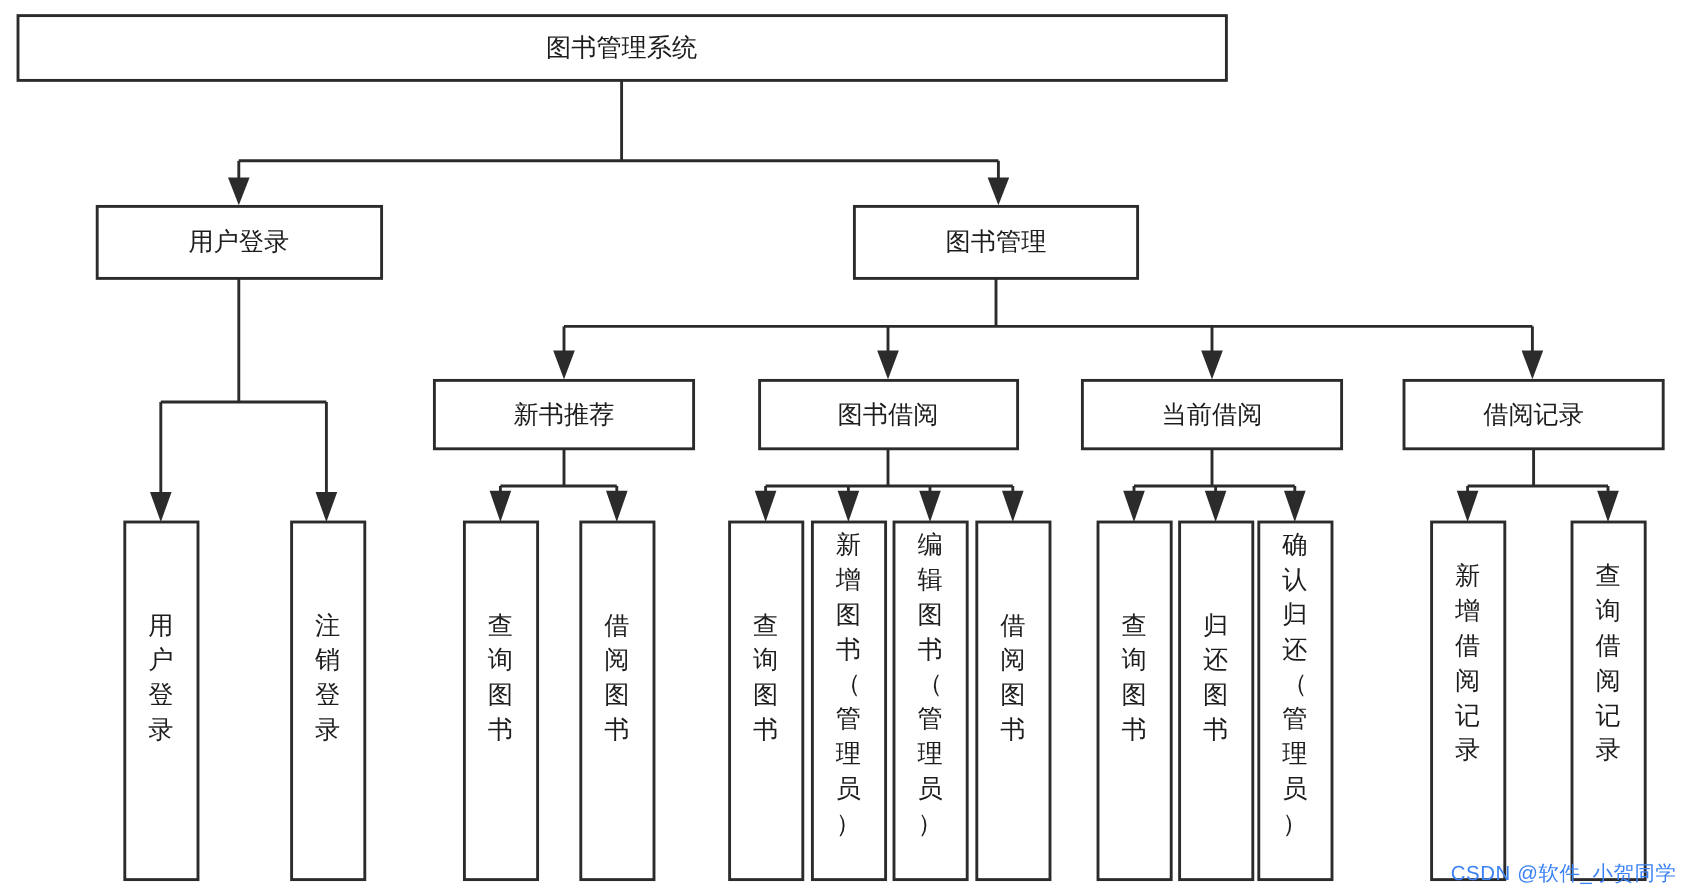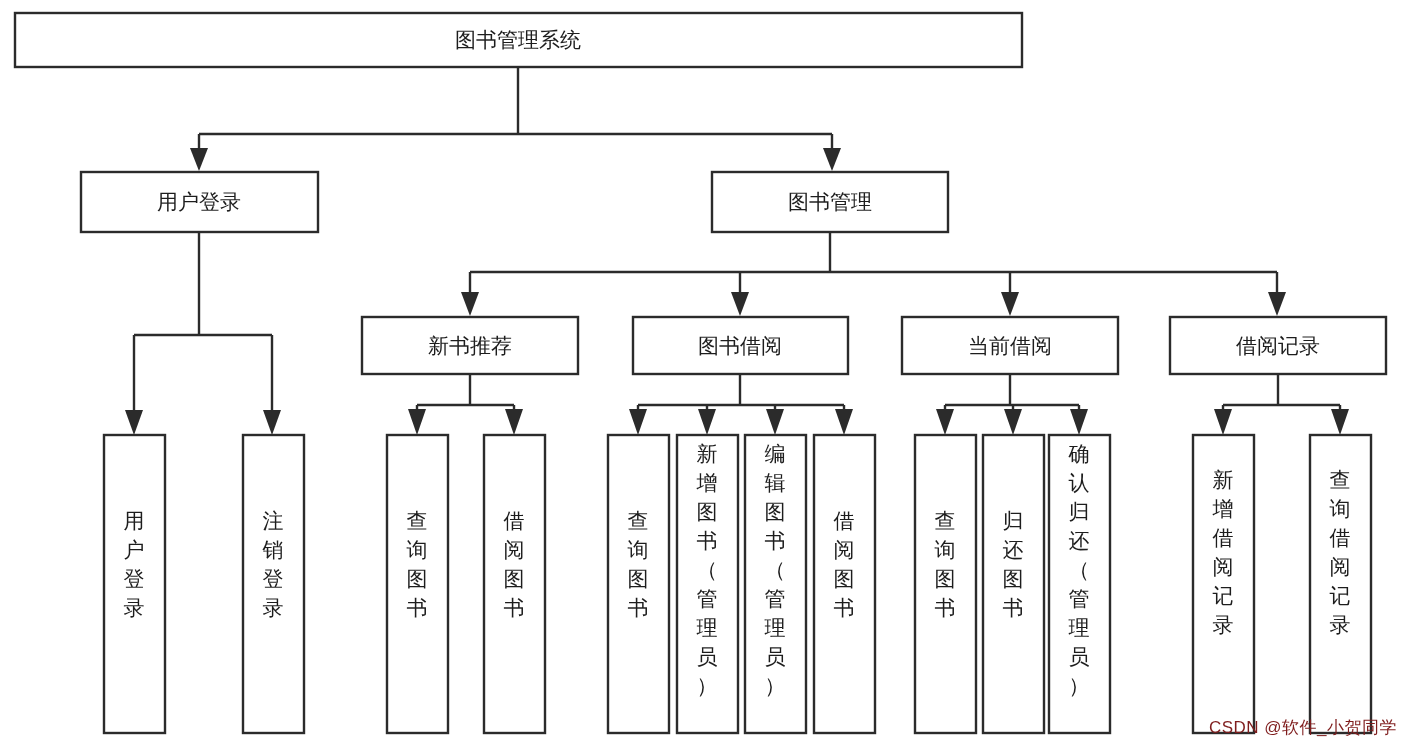--- a/index.html
+++ b/index.html
@@ -51,21 +51,21 @@
     font-size: 21px;
     fill: #1d1d1d;
     text-anchor: middle;
   }
   .watermark {
     position: absolute;
     right: 8px;
     bottom: 8px;
     font-family: "Liberation Sans", "DejaVu Sans", sans-serif;
     font-size: 17px;
-    color: #7f1d1d;
+    color: #3b82f6;
     letter-spacing: 0.5px;
     white-space: nowrap;
     user-select: none;
   }
 </style>
 </head>
 <body>
 
 <div id="diagram-root">
 

